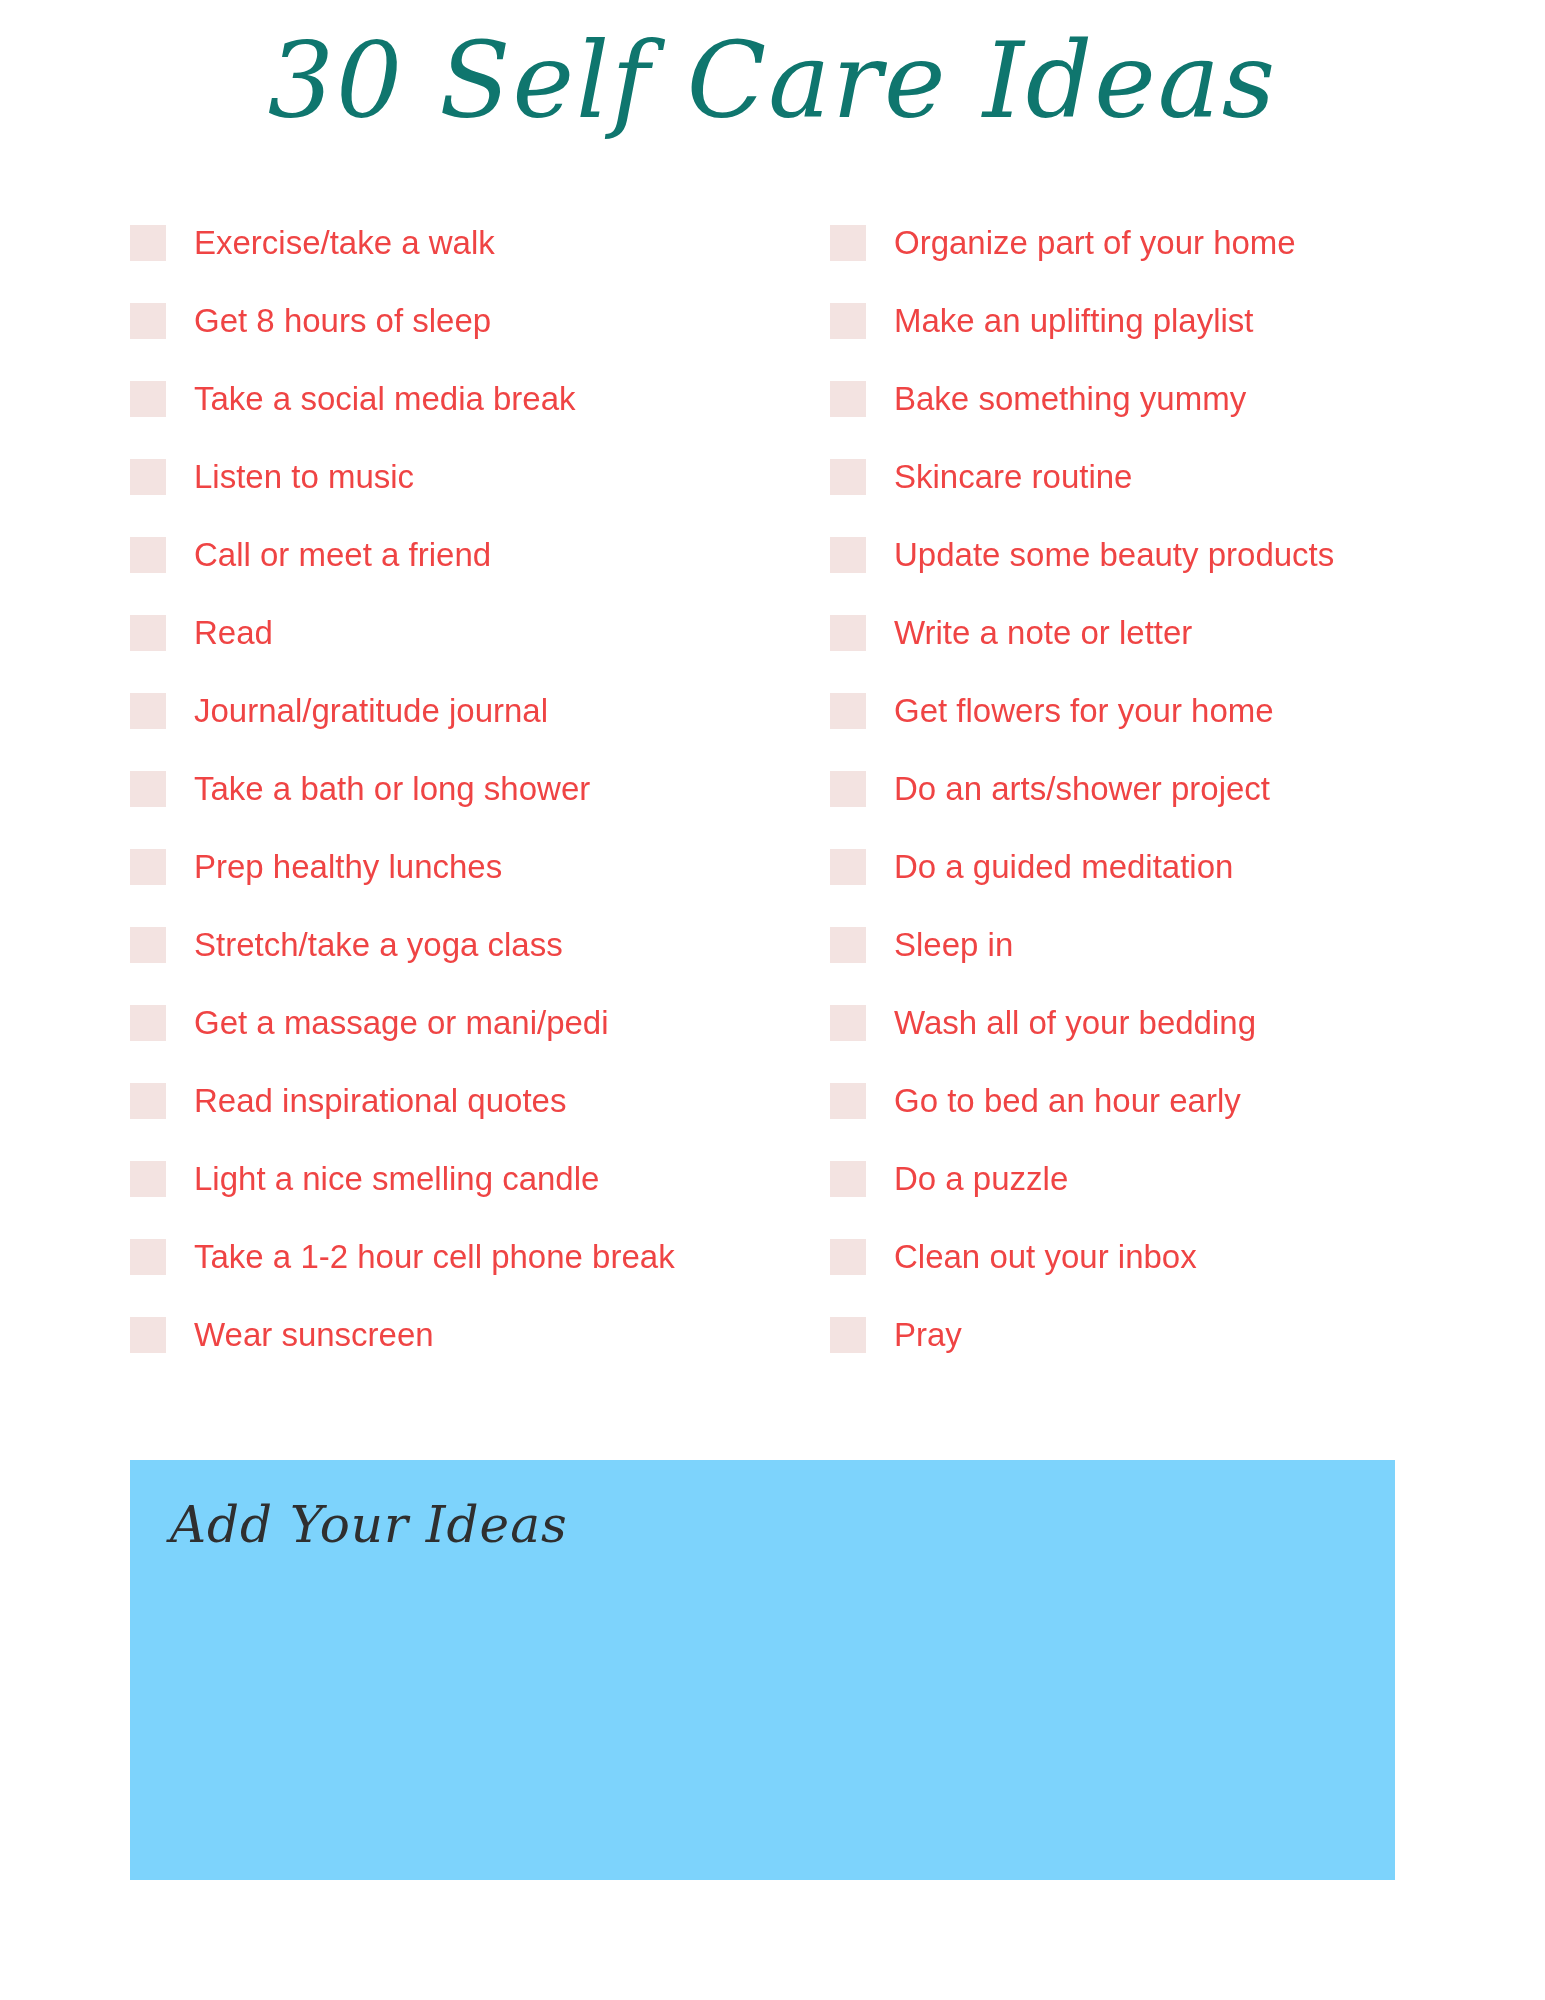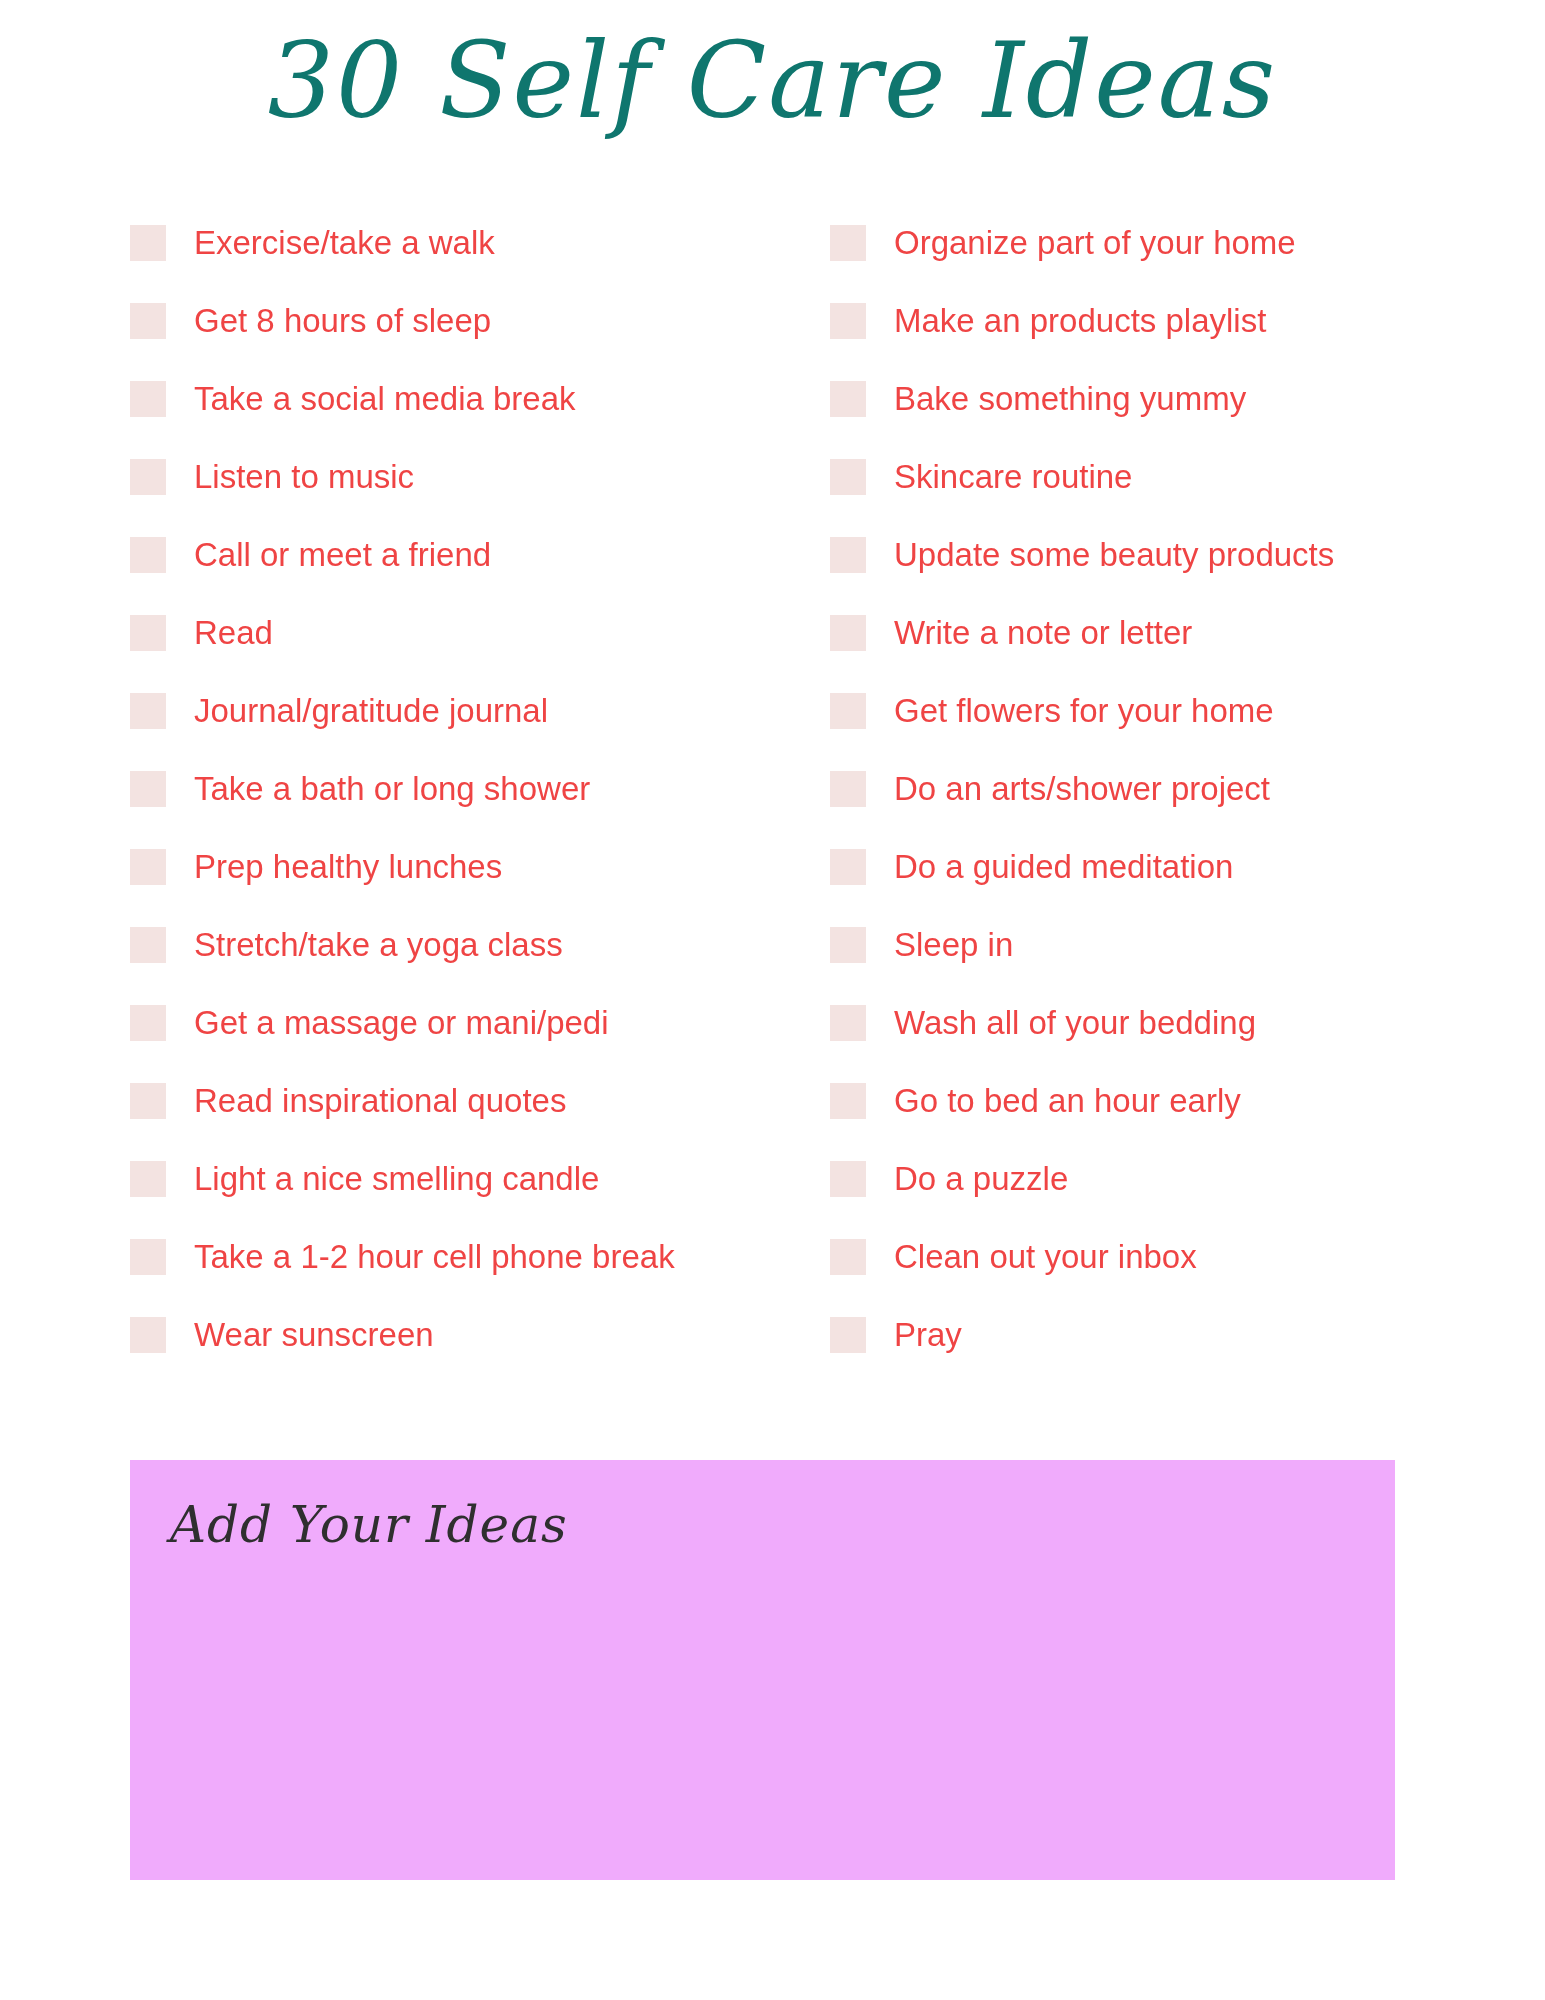--- a/index.html
+++ b/index.html
@@ -68,21 +68,21 @@
     color: #ef4444;
     line-height: 1.1;
     white-space: nowrap;
   }
   .notes-box {
     position: absolute;
     left: 130px;
     top: 1460px;
     width: 1265px;
     height: 420px;
-    background: #f0abfc;
+    background: #7dd3fc;
   }
   .notes-title {
     font-family: "DejaVu Serif", serif;
     font-style: italic;
     font-size: 50px;
     color: #2f2f2f;
     padding: 36px 0 0 40px;
     letter-spacing: 1px;
     white-space: nowrap;
   }
@@ -159,21 +159,21 @@
       </div>
     </div>
 
     <div class="column col-right">
       <div class="item">
         <span class="checkbox"></span>
         <span class="item-label">Organize part of your home</span>
       </div>
       <div class="item">
         <span class="checkbox"></span>
-        <span class="item-label">Make an products playlist</span>
+        <span class="item-label">Make an uplifting playlist</span>
       </div>
       <div class="item">
         <span class="checkbox"></span>
         <span class="item-label">Bake something yummy</span>
       </div>
       <div class="item">
         <span class="checkbox"></span>
         <span class="item-label">Skincare routine</span>
       </div>
       <div class="item">

